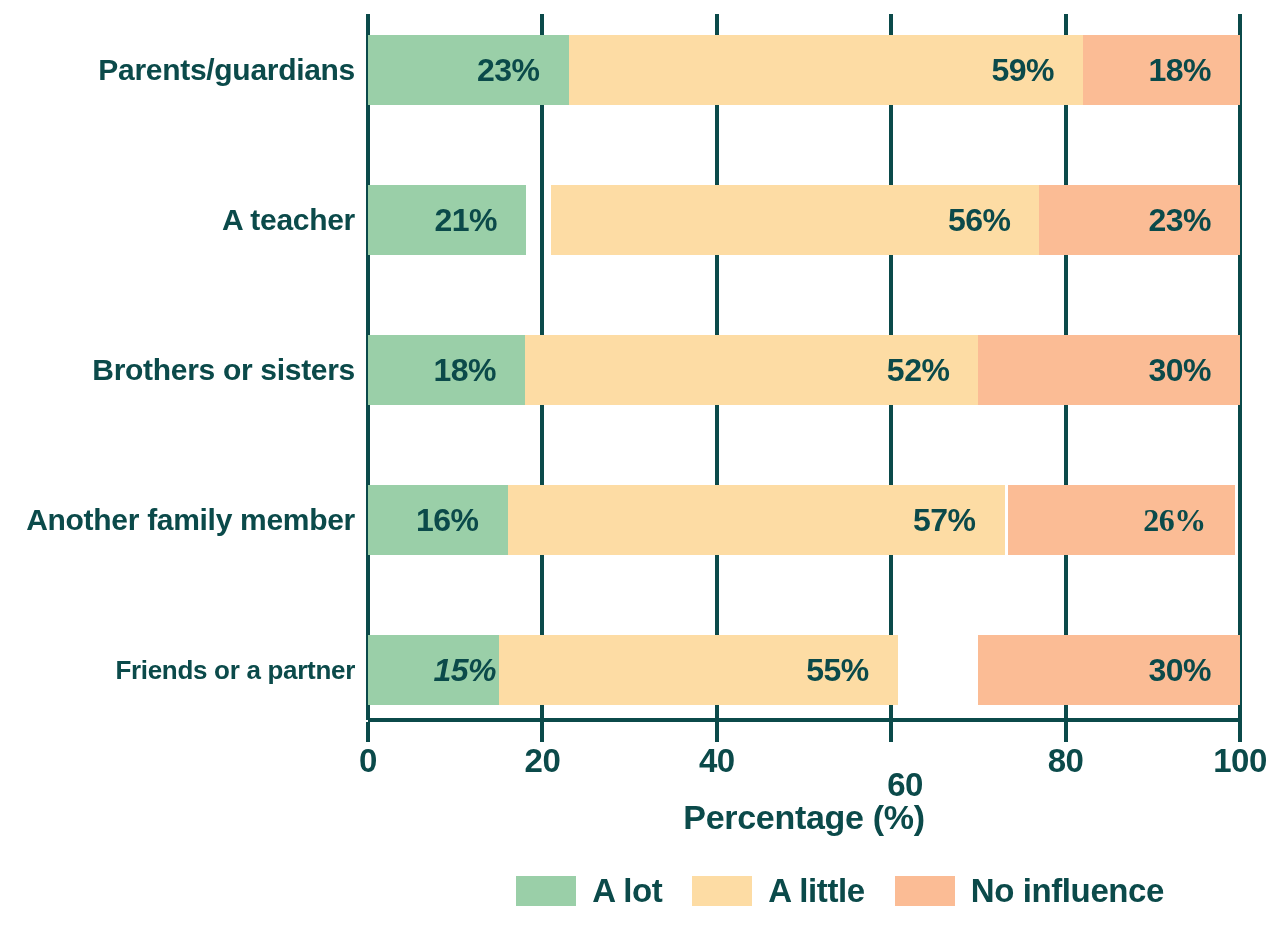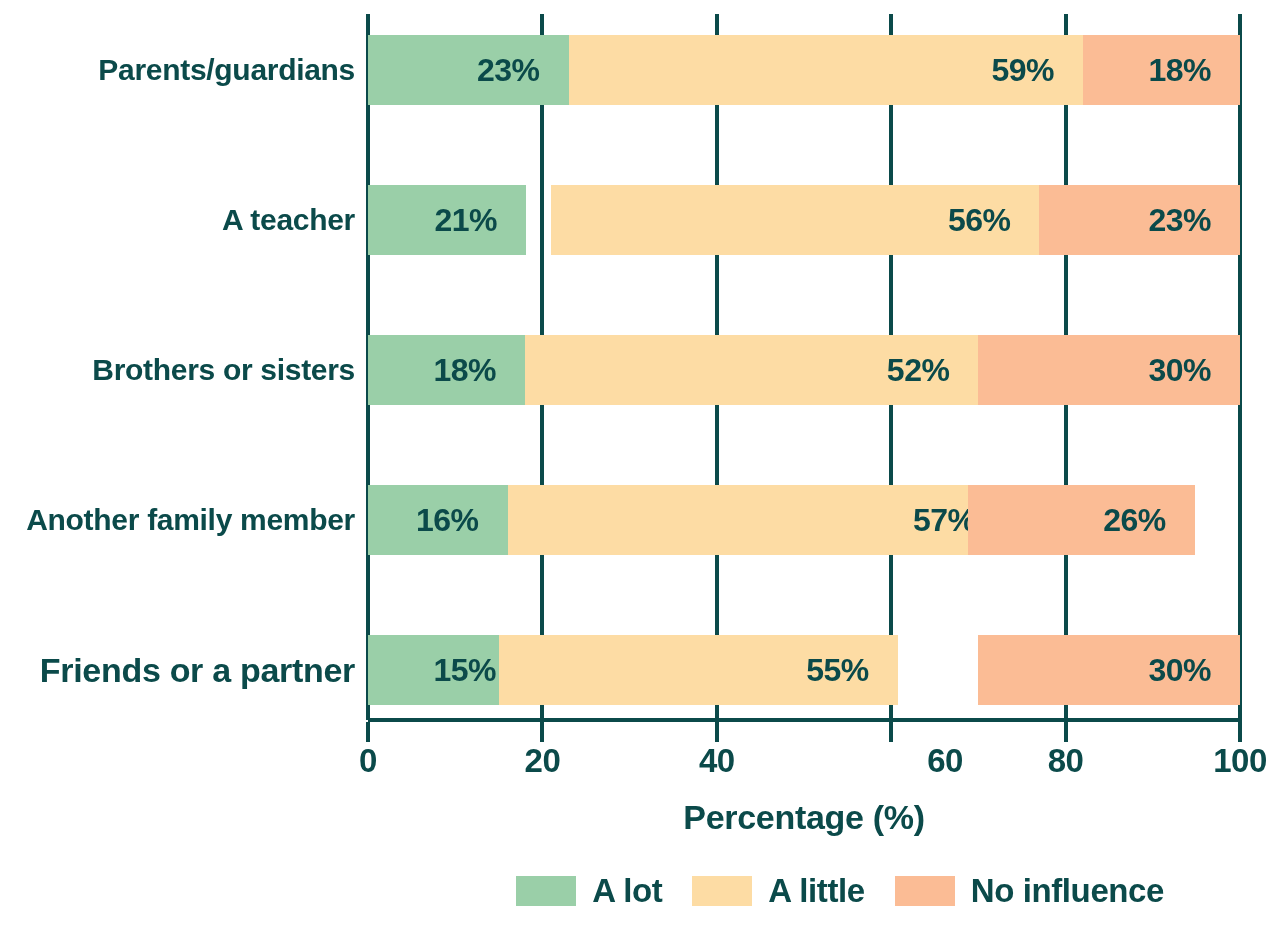--- a/index.html
+++ b/index.html
@@ -182,26 +182,26 @@
           <span class="val">30%</span>
         </div>
       </div>
       <div class="bar-row" style="top: 485px;">
         <div class="seg" style="left: 0px; width: 139.52px; background: rgb(154, 207, 168);">
           <span class="val">16%</span>
         </div>
         <div class="seg" style="left: 139.52px; width: 497.04px; background: rgb(253, 220, 164);">
           <span class="val">57%</span>
         </div>
-        <div class="seg" style="left: 600px; width: 226.72px; background: rgb(251, 188, 149);">
+        <div class="seg" style="left: 640px; width: 226.72px; background: rgb(251, 188, 149); font-family: Liberation Serif, serif;">
           <span class="val">26%</span>
         </div>
       </div>
       <div class="bar-row" style="top: 635px;">
-        <div class="seg" style="left: 0px; width: 157px; background: rgb(154, 207, 168);">
+        <div class="seg" style="left: 0px; width: 157px; background: rgb(154, 207, 168); font-style: italic;">
           <span class="val">15%</span>
         </div>
         <div class="seg" style="left: 130.8px; width: 399px; background: rgb(253, 220, 164);">
           <span class="val">55%</span>
         </div>
         <div class="seg" style="left: 610.4px; width: 261.6px; background: rgb(251, 188, 149);">
           <span class="val">30%</span>
         </div>
       </div>
     </div>
@@ -213,35 +213,35 @@
       <div class="cat-label-wrap" style="top: 185px;">
         <div style="font-size: 30px; font-weight: bold; letter-spacing: -0.3px; color: rgb(11, 74, 74); white-space: nowrap;">A teacher</div>
       </div>
       <div class="cat-label-wrap" style="top: 335px;">
         <div style="font-size: 30px; font-weight: bold; letter-spacing: -0.3px; color: rgb(11, 74, 74); white-space: nowrap;">Brothers or sisters</div>
       </div>
       <div class="cat-label-wrap" style="top: 485px;">
         <div style="font-size: 30px; font-weight: bold; letter-spacing: -0.3px; color: rgb(11, 74, 74); white-space: nowrap;">Another family member</div>
       </div>
       <div class="cat-label-wrap" style="top: 635px;">
-        <div style="font-size: 34px; font-weight: bold; letter-spacing: -0.3px; color: rgb(11, 74, 74); white-space: nowrap;">Friends or a partner</div>
+        <div style="font-size: 26px; font-weight: bold; letter-spacing: -0.3px; color: rgb(11, 74, 74); white-space: nowrap;">Friends or a partner</div>
       </div>
     </div>
 
   <div id="axis-line"></div>
 
   <div id="ticks">
       <div class="tick" style="left: 368px;"></div>
       <div class="ticklabel" style="left: 368px;">0</div>
       <div class="tick" style="left: 542.4px;"></div>
       <div class="ticklabel" style="left: 542.4px;">20</div>
       <div class="tick" style="left: 716.8px;"></div>
       <div class="ticklabel" style="left: 716.8px;">40</div>
       <div class="tick" style="left: 891.2px;"></div>
-      <div class="ticklabel" style="left: 945px;">60</div>
+      <div class="ticklabel" style="left: 905px; margin-top: 24px;">60</div>
       <div class="tick" style="left: 1065.6px;"></div>
       <div class="ticklabel" style="left: 1065.6px;">80</div>
       <div class="tick" style="left: 1240px;"></div>
       <div class="ticklabel" style="left: 1240px;">100</div>
     </div>
 
   <div id="xtitle">Percentage (%)</div>
 
   <div id="legend">
       <div class="legend-item">

